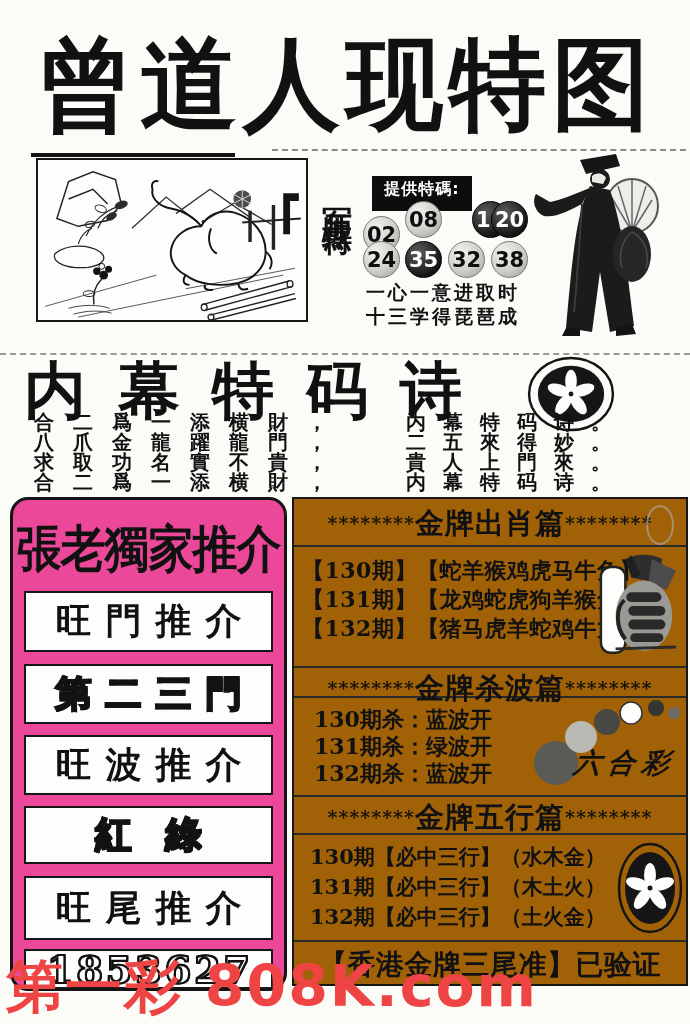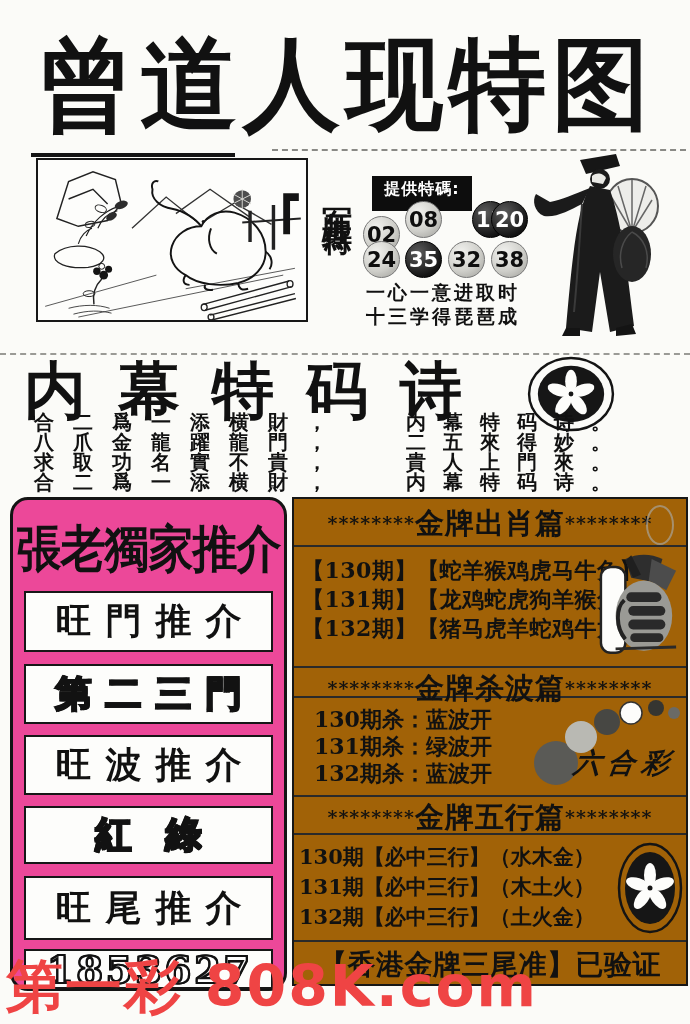--- a/index.html
+++ b/index.html
@@ -118,21 +118,21 @@
   #hand-icon { position:absolute; left:304px; top:52px; width:82px; height:106px; }
   .wave-row {
     position:absolute; left:20px; font-size:22px; font-weight:700; white-space:nowrap;
   }
   #balls-graphic { position:absolute; left:238px; top:198px; width:152px; height:96px; }
   #lottery-label {
     position:absolute; left:280px; top:246px; font-size:27px; font-weight:900;
     font-style:italic; letter-spacing:7px; transform:skewX(-8deg); white-space:nowrap;
   }
   .element-row {
-    position:absolute; left:5px; font-size:21px; font-weight:900; white-space:nowrap;
+    position:absolute; left:16px; font-size:21px; font-weight:900; white-space:nowrap;
   }
   #element-seal { position:absolute; left:322px; top:342px; width:68px; height:94px; }
   #right-footer {
     position:absolute; left:0; top:441px; width:100%; height:45px;
     border-top:2.5px solid #2a2a2a; text-align:center; line-height:45px;
     font-size:28px; font-weight:900; letter-spacing:0.5px; white-space:nowrap;
   }
 
   
   #watermark {

